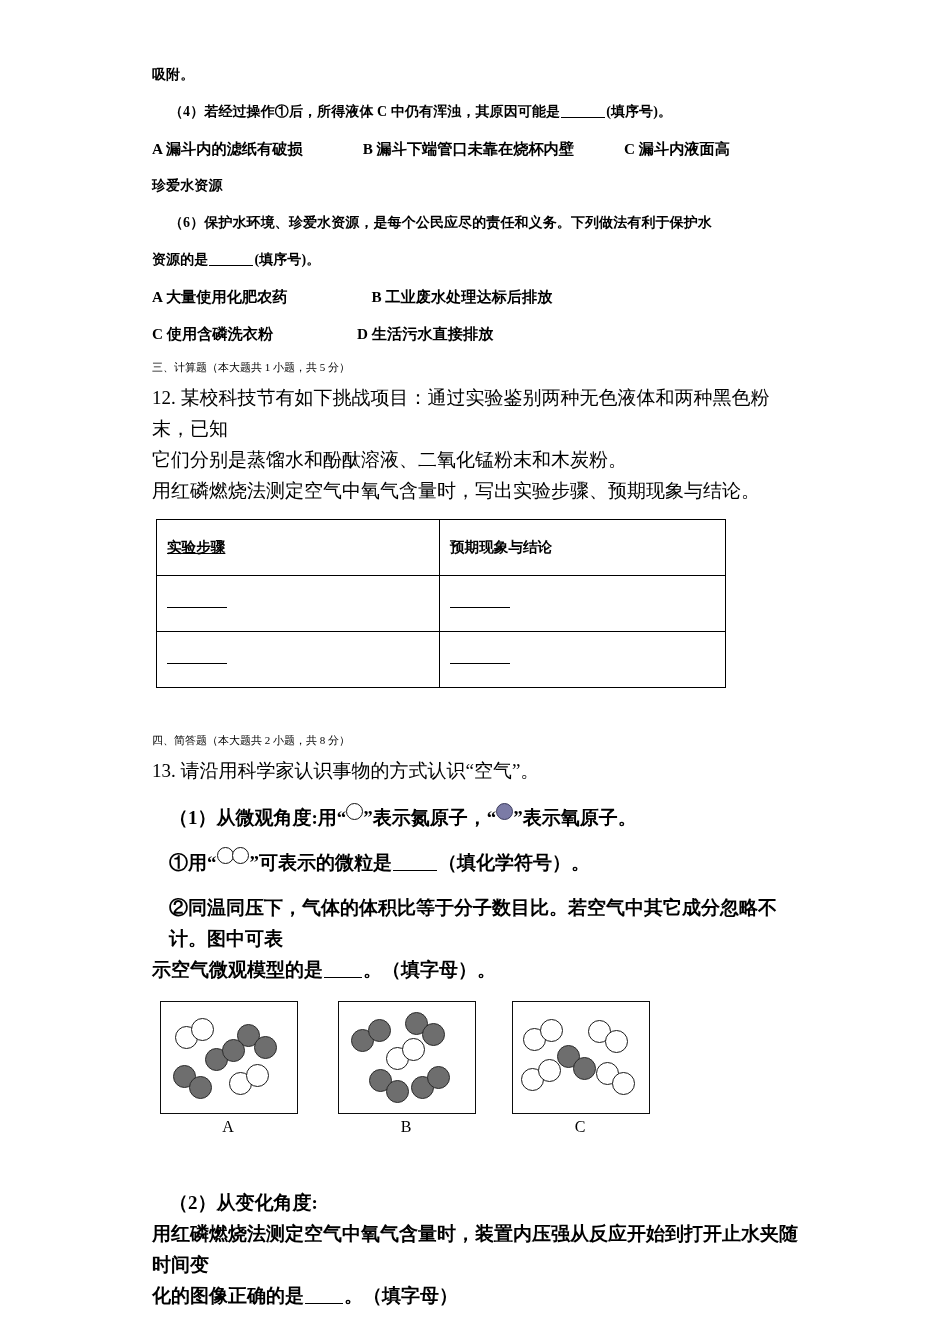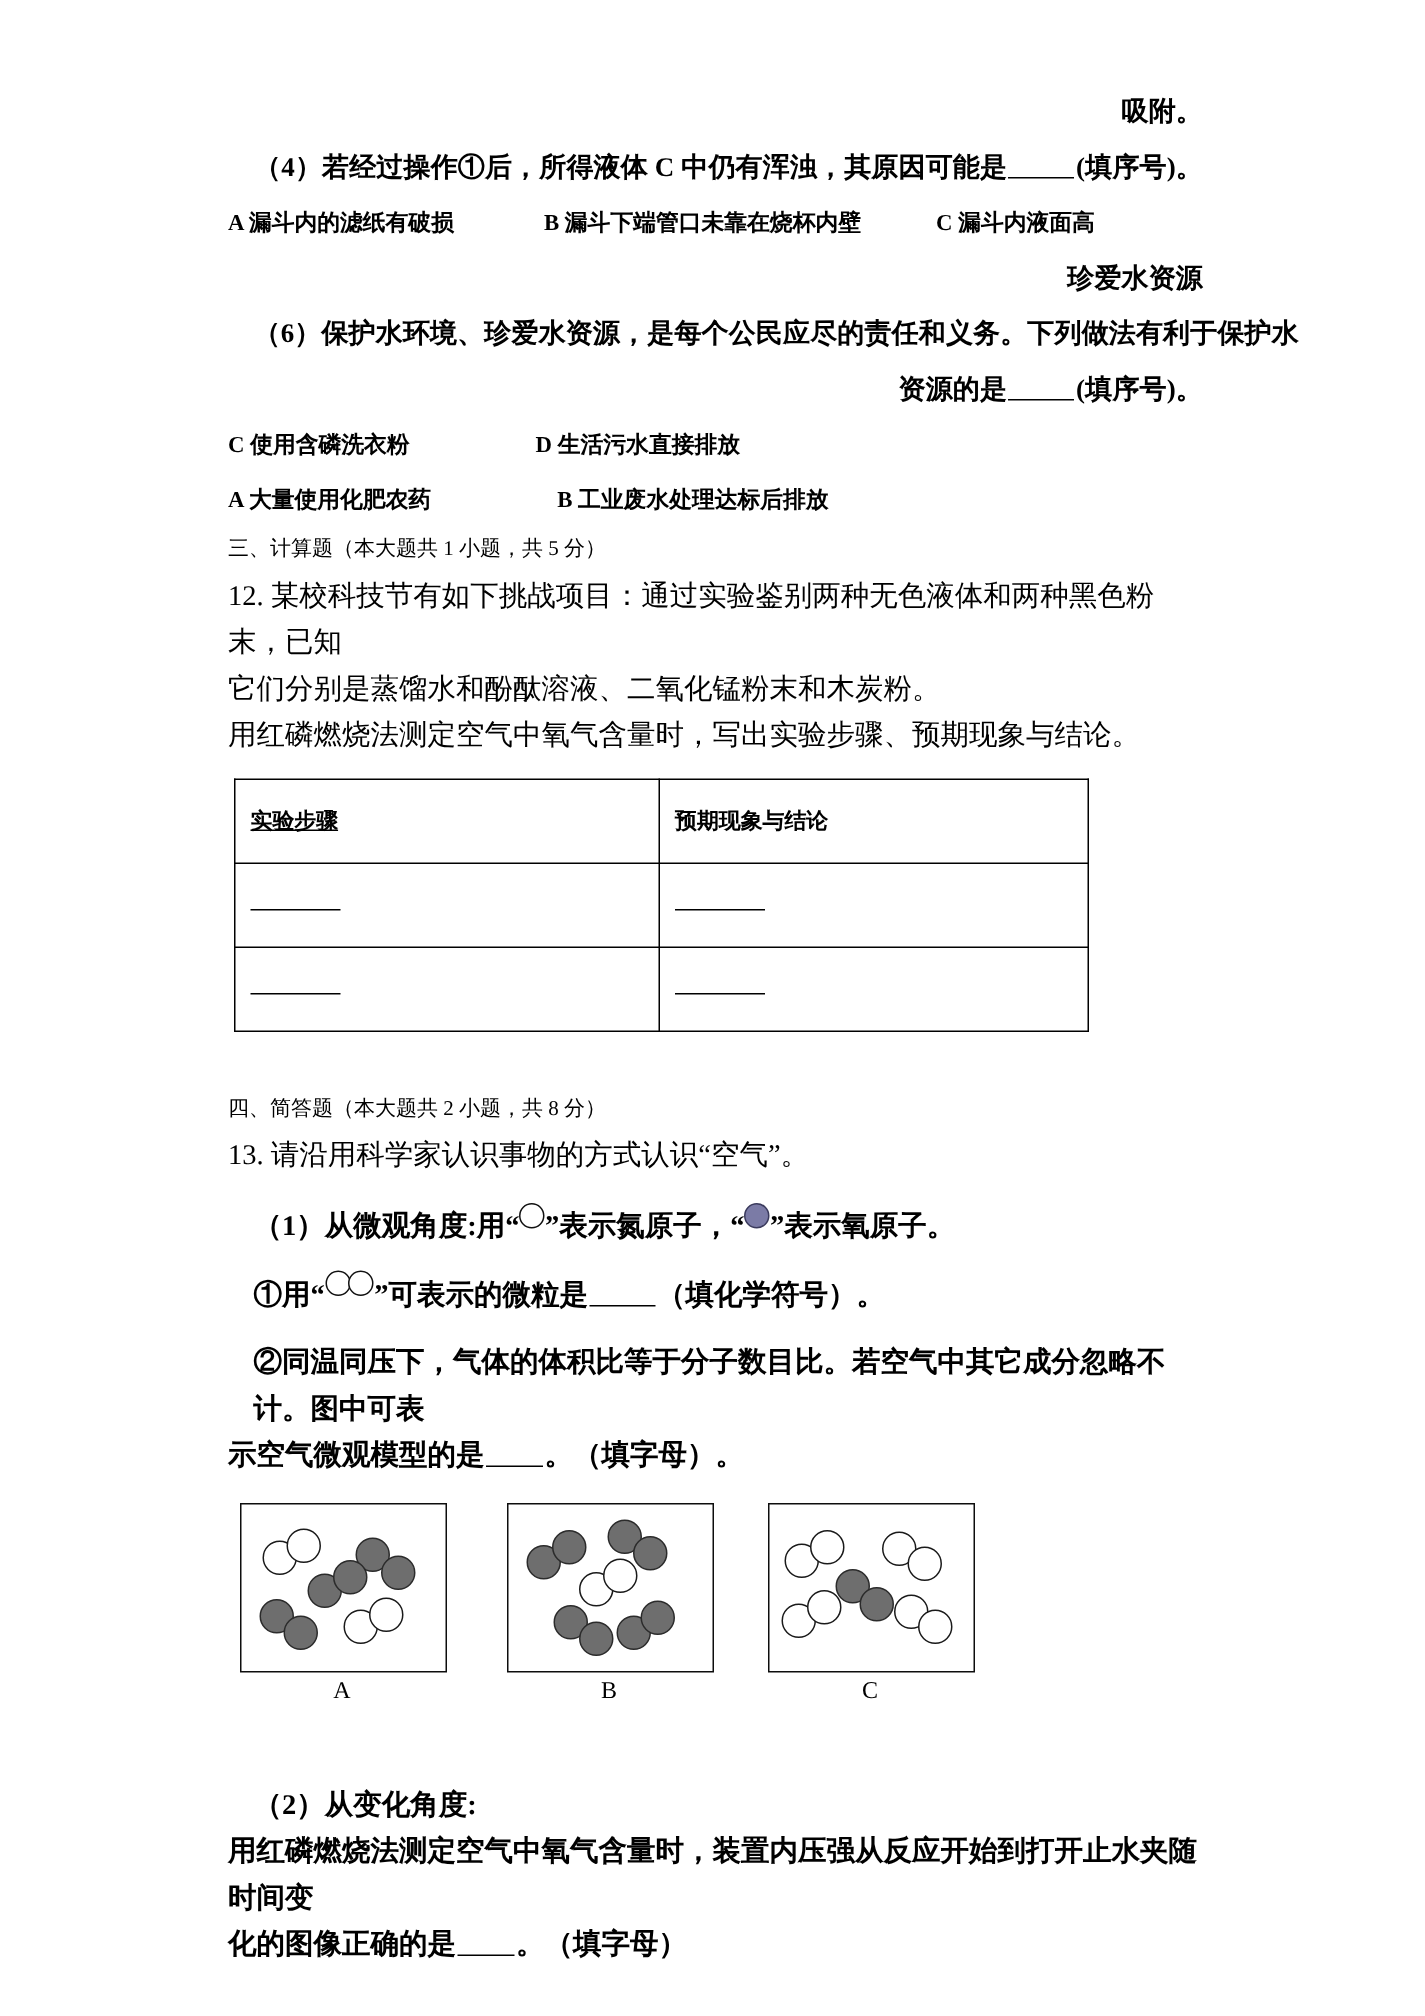--- a/index.html
+++ b/index.html
@@ -17,30 +17,29 @@
     overflow: hidden;
   }
   .content {
     position: absolute;
     left: 152px;
     top: 56px;
     width: 650px;
   }
   
   .line {
-    font-size: 18px;
+    font-size: 14px;
     line-height: 37px;
     font-weight: bold;
     white-space: nowrap;
     letter-spacing: 0.1px;
-    text-align: right;
   }
   .indent { padding-left: 17px; }
   .sec-head {
-    font-size: 14px;
+    font-size: 11px;
     line-height: 30px;
     font-weight: normal;
   }
   .q-line {
     font-size: 19px;
     line-height: 31px;
     font-weight: normal;
   }
   .q-line.bold { font-weight: bold; }
   .blank {
@@ -168,24 +167,24 @@
       <span class="opt-a">A 漏斗内的滤纸有破损</span><span class="gap-lg"></span><span class="opt-a">B 漏斗下端管口未靠在烧杯内壁</span><span class="gap-md"></span><span class="opt-a">C 漏斗内液面高</span>
     </div>
     <div class="line">珍爱水资源</div>
 
     <div class="line indent">（6）保护水环境、珍爱水资源，是每个公民应尽的责任和义务。下列做法有利于保护水</div>
     <div class="line">
       <span>资源的是</span><span class="blank"></span><span>(填序号)。</span>
     </div>
 
     <div class="opt-row">
+      <span class="opt-a">A 大量使用化肥农药</span><span class="gap-xl"></span><span class="opt-a">B 工业废水处理达标后排放</span>
+    </div>
+    <div class="opt-row">
       <span class="opt-a">C 使用含磷洗衣粉</span><span class="gap-xl"></span><span class="opt-a">D 生活污水直接排放</span>
-    </div>
-    <div class="opt-row">
-      <span class="opt-a">A 大量使用化肥农药</span><span class="gap-xl"></span><span class="opt-a">B 工业废水处理达标后排放</span>
     </div>
 
     <div class="sec-head">三、计算题（本大题共 1 小题，共 5 分）</div>
     <div class="q-line">
       <span>12.</span>
       <span>某校科技节有如下挑战项目：通过实验鉴别两种无色液体和两种黑色粉末，已知</span>
     </div>
     <div class="q-line">它们分别是蒸馏水和酚酞溶液、二氧化锰粉末和木炭粉。</div>
     <div class="q-line">用红磷燃烧法测定空气中氧气含量时，写出实验步骤、预期现象与结论。</div>
 

